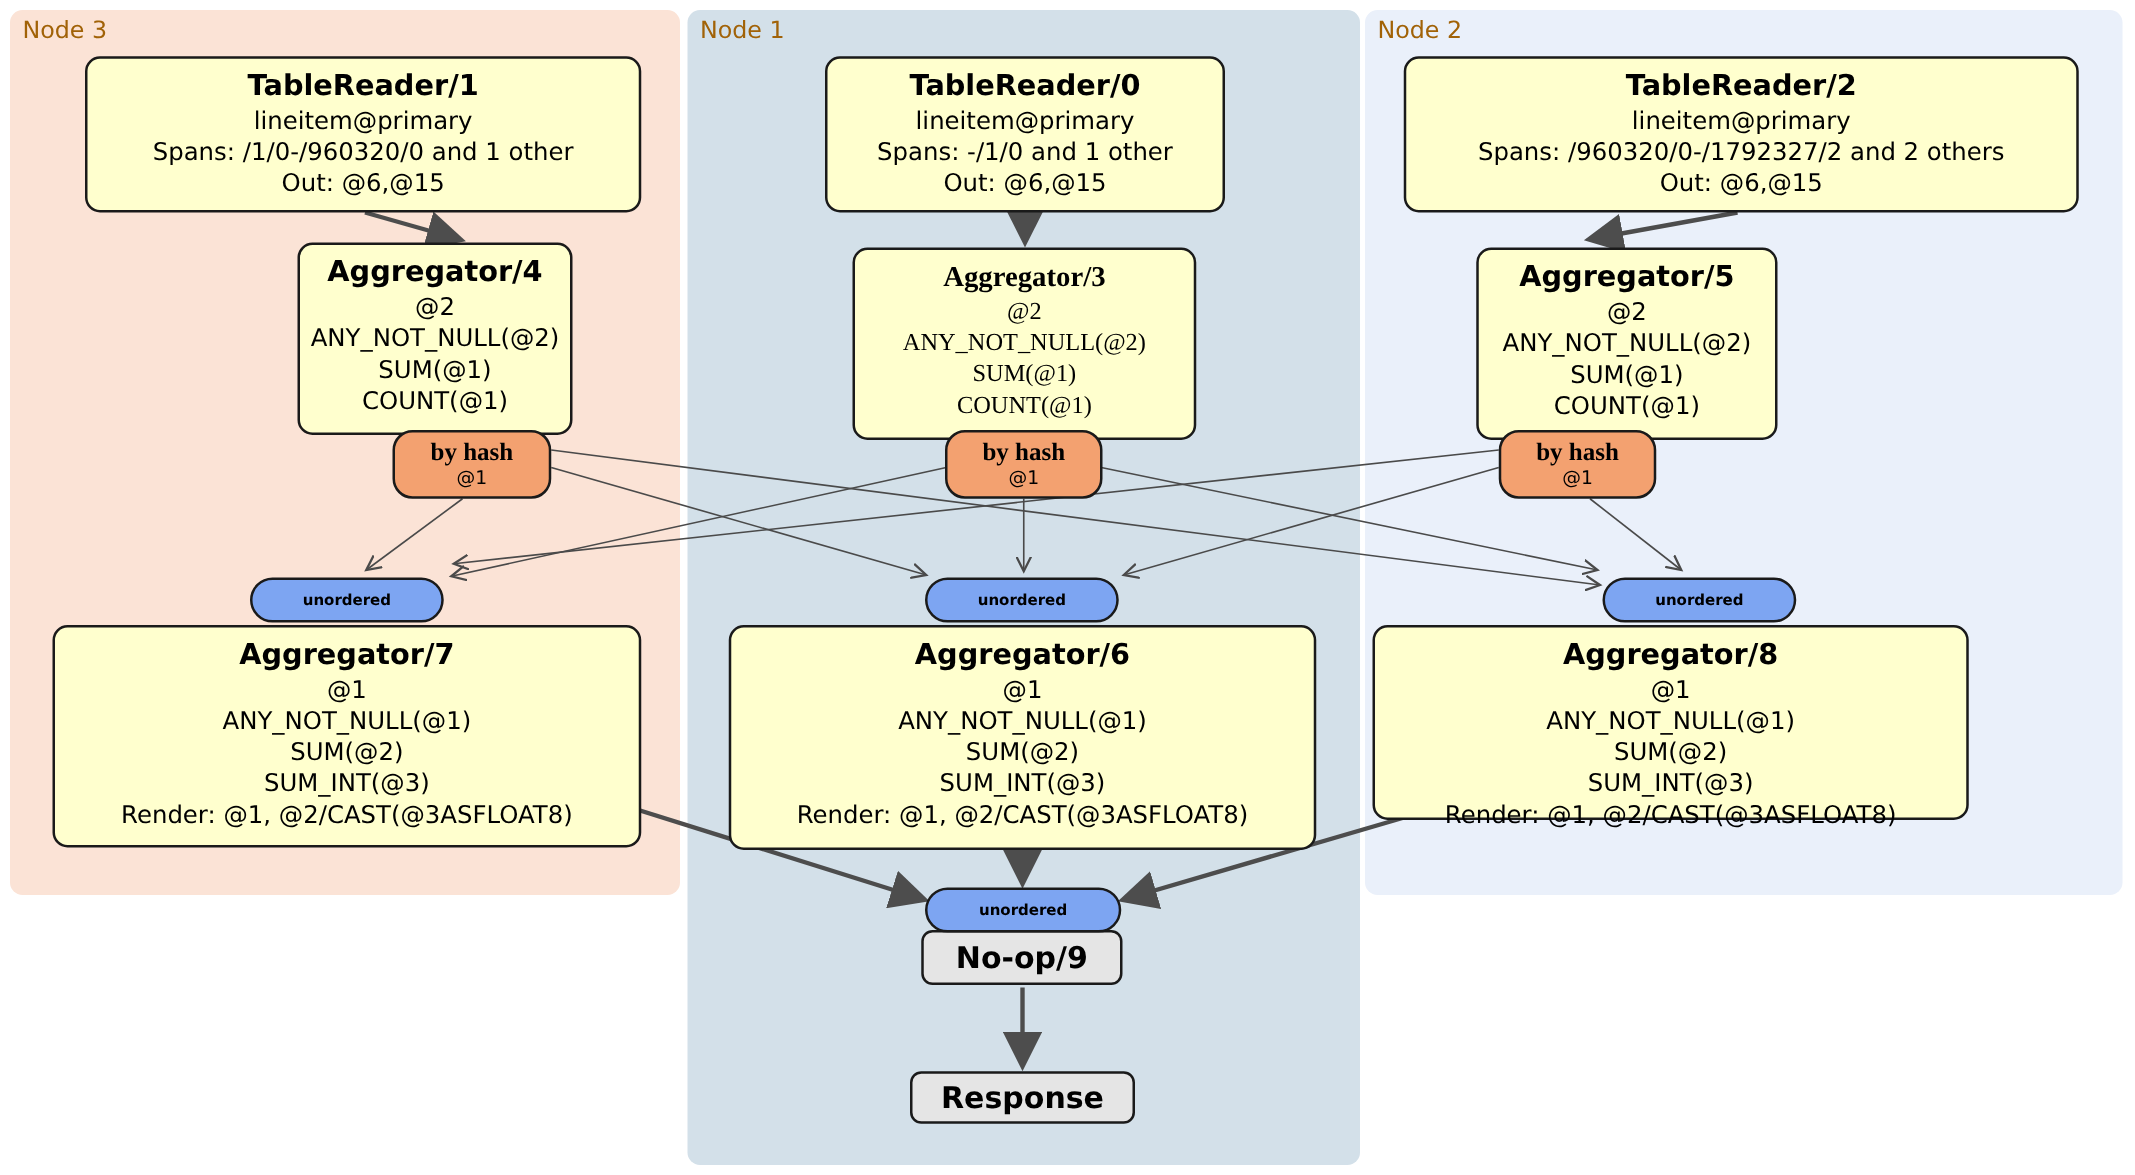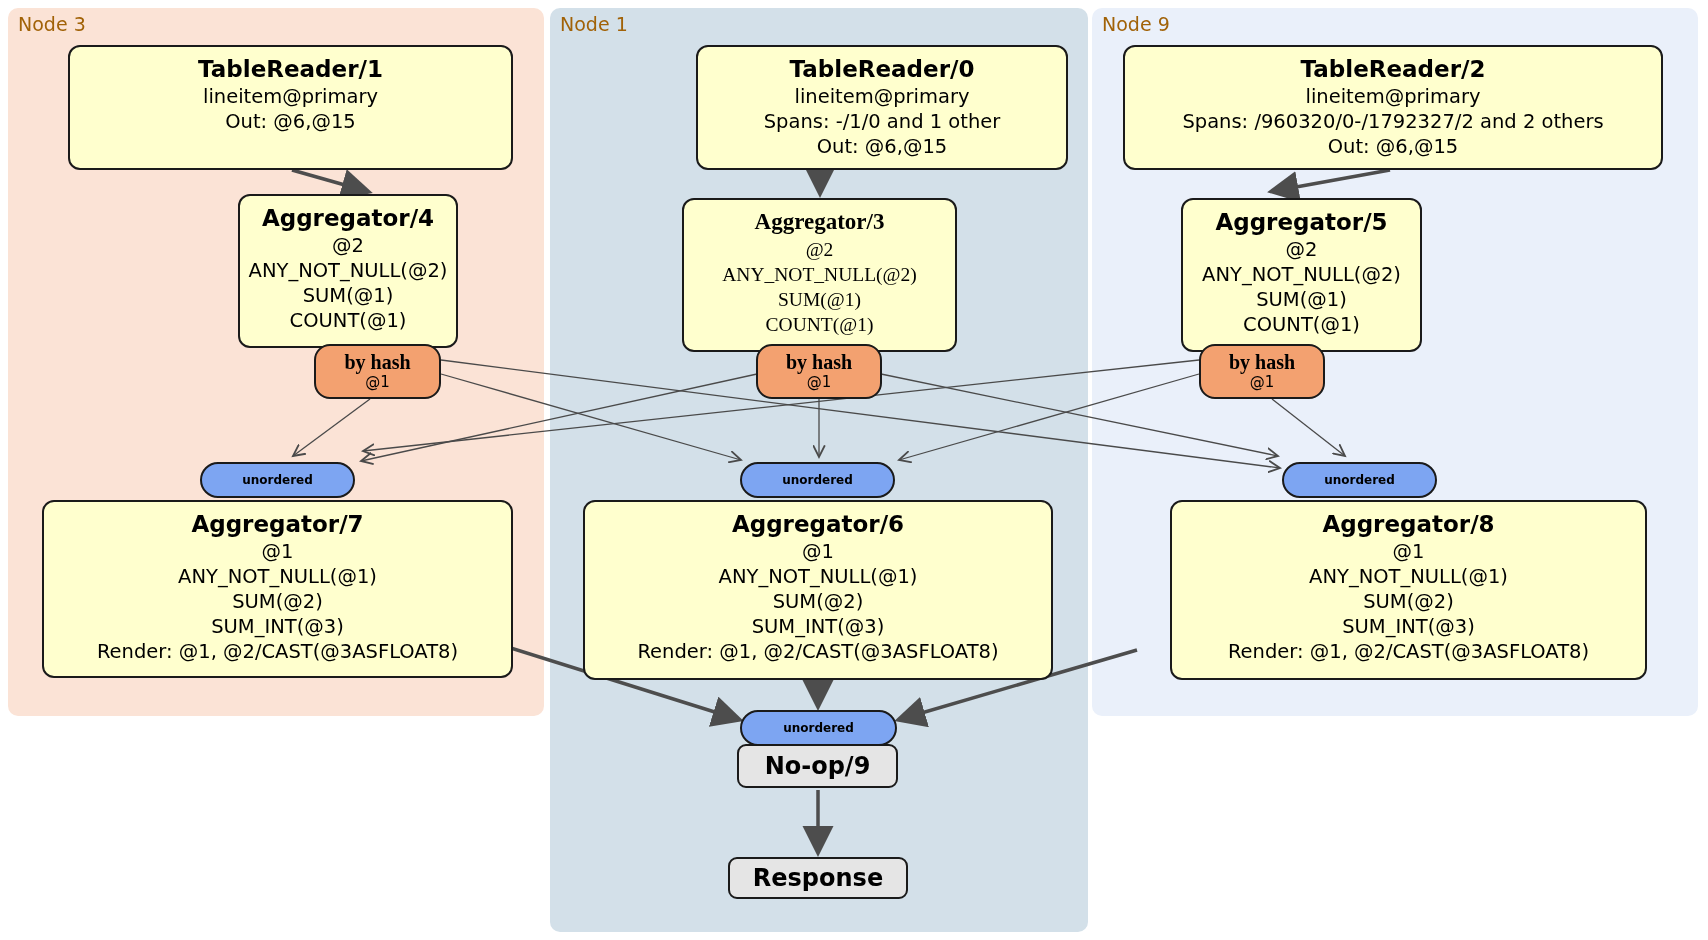--- a/index.html
+++ b/index.html
@@ -41,21 +41,21 @@
 
 <div id="canvas">
 
   <div class="region" style="left:8px;top:8px;width:536px;height:708px;background:#FBE3D6;">
     <div class="region-label">Node 3</div>
   </div>
   <div class="region" style="left:550px;top:8px;width:538px;height:924px;background:#D3E0E9;">
     <div class="region-label">Node 1</div>
   </div>
   <div class="region" style="left:1092px;top:8px;width:606px;height:708px;background:#EAF0FA;">
-    <div class="region-label">Node 9</div>
+    <div class="region-label">Node 2</div>
   </div>
 
   <svg id="edges" width="1708" height="940" viewBox="0 0 1708 940">
     <defs>
       <marker id="mthick" markerWidth="9" markerHeight="9" refX="7" refY="4.5" orient="auto">
         <path d="M0,0 L9,4.5 L0,9 z" fill="#4d4d4d"></path>
       </marker>
       <marker id="mthin" markerWidth="11" markerHeight="10" refX="9" refY="5" orient="auto">
         <path d="M0,0.5 L9,5 L0,9.5" fill="none" stroke="#4a4a4a" stroke-width="1.4"></path>
       </marker>
@@ -82,24 +82,25 @@
       <line x1="1199" y1="374" x2="899" y2="460" marker-end="url(#mthin)"></line>
       <line x1="1199" y1="360" x2="363" y2="451" marker-end="url(#mthin)"></line>
     </g>
   </svg>
 
   <div class="layer">
 
     <div class="pbox" style="left:68px;top:45px;width:445px;height:125px;">
       <div class="title">TableReader/1</div>
       <div class="line">lineitem@primary</div>
+      <div class="line">Spans: /1/0-/960320/0 and 1 other</div>
       <div class="line">Out: @6,@15</div>
     </div>
 
-    <div class="pbox" style="left:696px;top:45px;width:372px;height:125px;">
+    <div class="pbox" style="left:660px;top:45px;width:320px;height:125px;">
       <div class="title">TableReader/0</div>
       <div class="line">lineitem@primary</div>
       <div class="line">Spans: -/1/0 and 1 other</div>
       <div class="line">Out: @6,@15</div>
     </div>
 
     <div class="pbox" style="left:1123px;top:45px;width:540px;height:125px;">
       <div class="title">TableReader/2</div>
       <div class="line">lineitem@primary</div>
       <div class="line">Spans: /960320/0-/1792327/2 and 2 others</div>
@@ -141,21 +142,21 @@
 
     <div class="pbox" style="left:583px;top:500px;width:470px;height:180px;">
       <div class="title">Aggregator/6</div>
       <div class="line">@1</div>
       <div class="line">ANY_NOT_NULL(@1)</div>
       <div class="line">SUM(@2)</div>
       <div class="line">SUM_INT(@3)</div>
       <div class="line">Render: @1, @2/CAST(@3ASFLOAT8)</div>
     </div>
 
-    <div class="pbox" style="left:1170px;top:500px;width:477px;height:180px;">
+    <div class="pbox" style="left:1098px;top:500px;width:477px;height:156px;">
       <div class="title">Aggregator/8</div>
       <div class="line">@1</div>
       <div class="line">ANY_NOT_NULL(@1)</div>
       <div class="line">SUM(@2)</div>
       <div class="line">SUM_INT(@3)</div>
       <div class="line">Render: @1, @2/CAST(@3ASFLOAT8)</div>
     </div>
 
     <div class="router" style="left:314px;top:344px;width:127px;height:55px;">
       <div class="rtitle">by hash</div>

